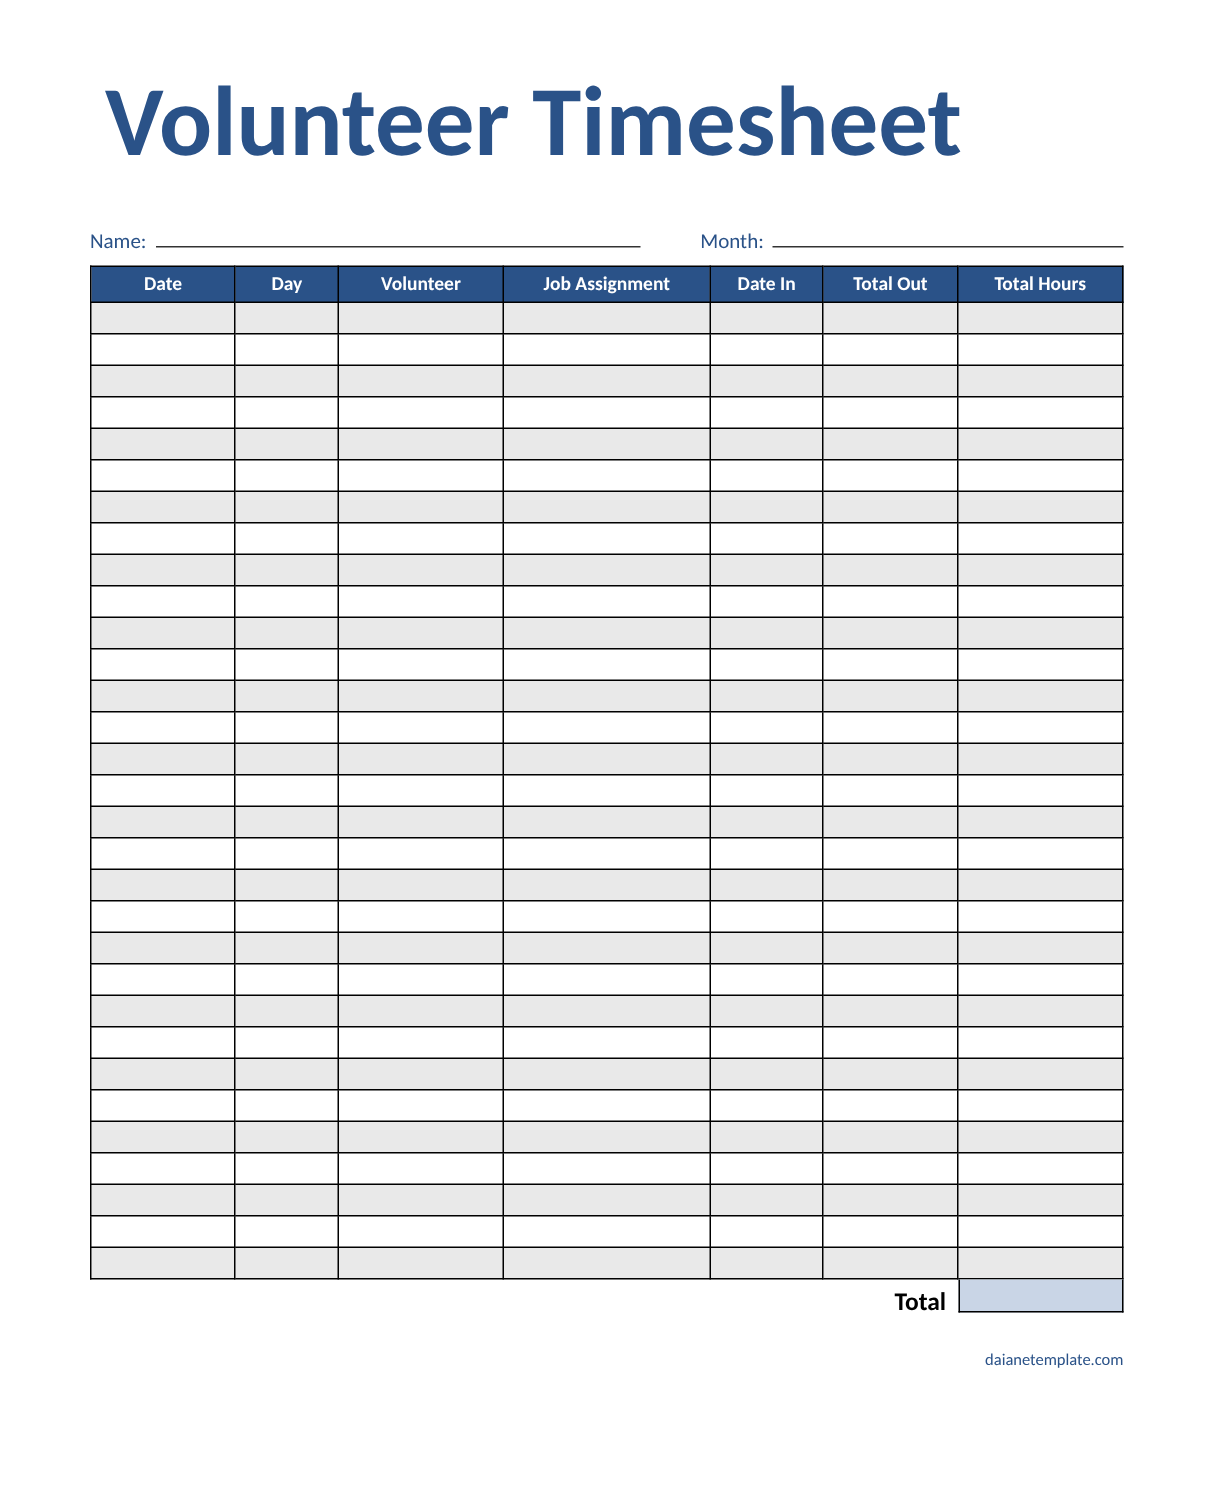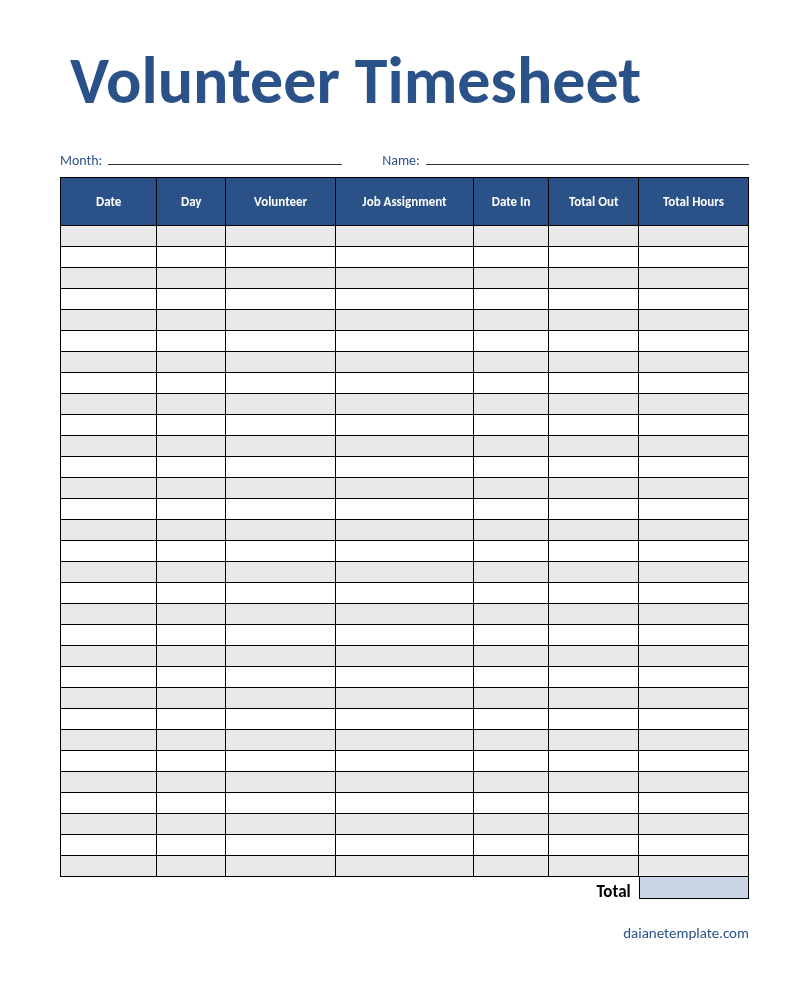--- a/index.html
+++ b/index.html
@@ -42,21 +42,21 @@
     table.timesheet {
       width: 100%;
       border-collapse: collapse;
       table-layout: fixed;
     }
     table.timesheet th {
       background: #2a5288;
       color: #ffffff;
       font-weight: bold;
       font-size: 13px;
-      padding: 16px 4px;
+      padding: 4px 4px;
       border: 1px solid #000;
       text-align: center;
     }
     table.timesheet td {
       border: 1px solid #000;
       height: 21px;
       padding: 0;
     }
     table.timesheet tbody tr:nth-child(odd) td {
       background: #e9e9e9;
@@ -86,37 +86,37 @@
       width: 16%;
       min-width: 100px;
       height: 22px;
       border: 1px solid #000;
       border-top: none;
       background: #c9d5e6;
     }
     .footer {
       text-align: right;
       color: #2a5288;
-      font-size: 15px;
+      font-size: 11px;
       margin-top: 18px;
       font-weight: 500;
     }
   </style>
 </head>
 <body>
 
 <h1 class="title">Volunteer Timesheet</h1>
 
 <div class="info-row">
+  <div class="info-field name">
+    <span class="info-label">Name:</span>
+    <span class="info-line"></span>
+  </div>
   <div class="info-field month">
     <span class="info-label">Month:</span>
-    <span class="info-line"></span>
-  </div>
-  <div class="info-field name">
-    <span class="info-label">Name:</span>
     <span class="info-line"></span>
   </div>
 </div>
 
 <table class="timesheet">
   <colgroup>
     <col class="col-date">
       <col class="col-day">
       <col class="col-dept">
       <col class="col-job">

